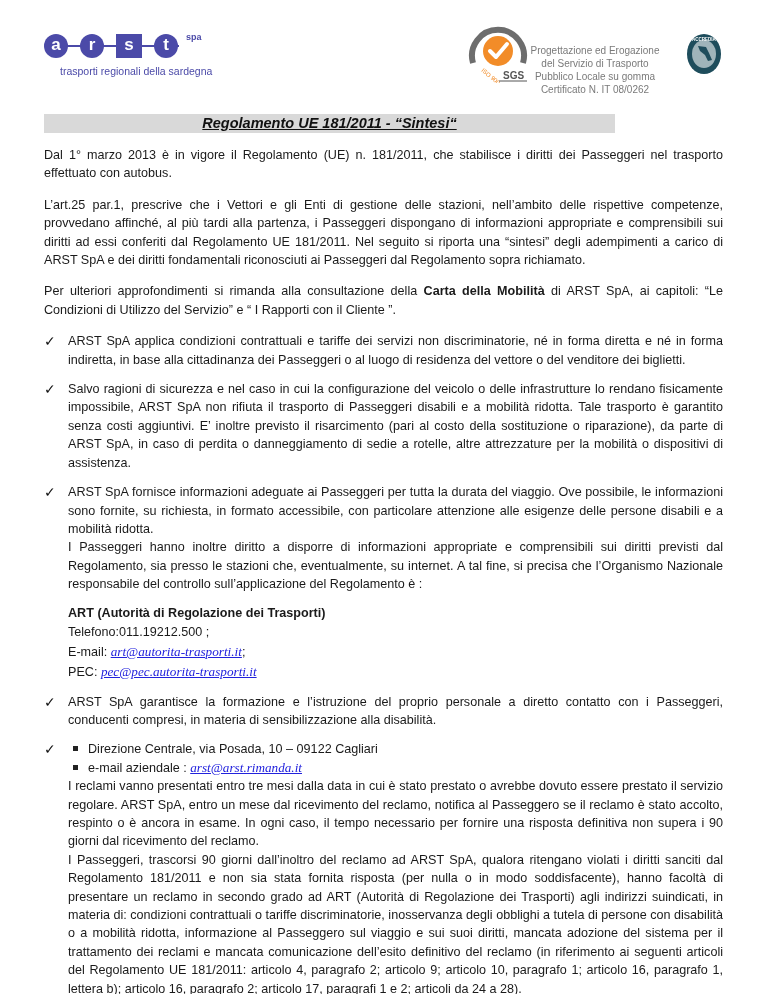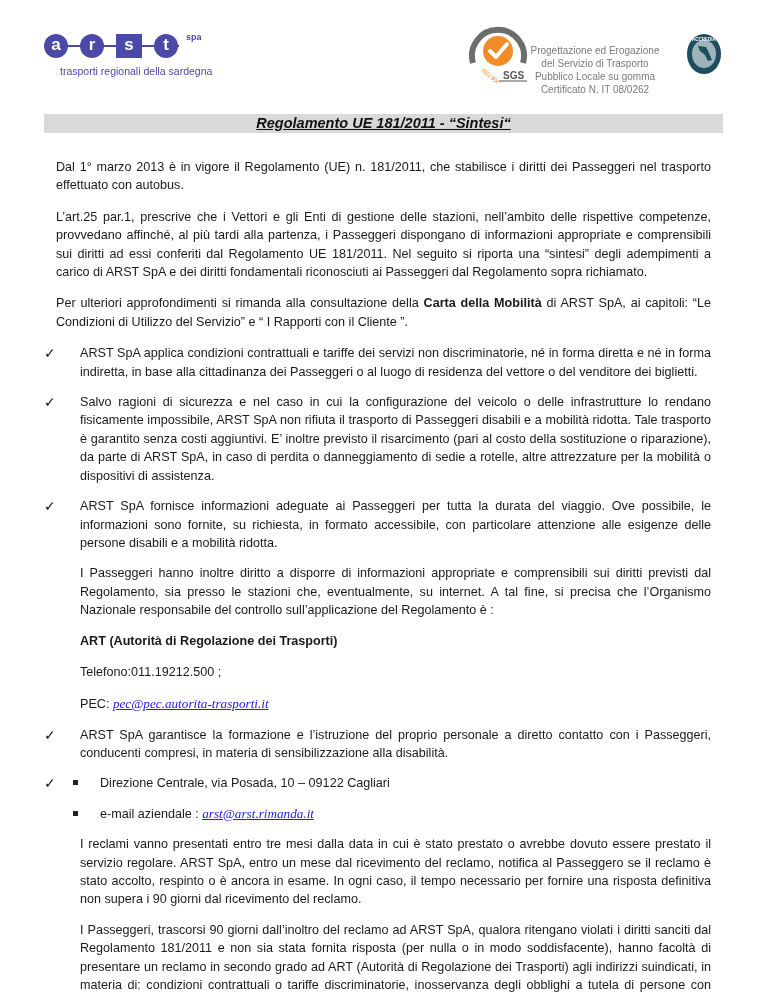--- a/index.html
+++ b/index.html
@@ -27,31 +27,31 @@
 
     .sgs { position: absolute; left: 465px; top: 15px; width: 66px; height: 68px; }
     .cert-text {
       position: absolute; left: 530px; top: 44px; width: 130px;
       font-size: 10px; line-height: 13px; color: #7a7a7a; text-align: center;
     }
     .accredia { position: absolute; left: 686px; top: 33px; width: 36px; height: 42px; }
 
     
     .title-bar {
-      position: absolute; left: 44px; top: 114px; width: 679px; height: 19px;
+      position: absolute; left: 44px; top: 114px; width: 571px; height: 19px;
       background: #d9d9d9; text-align: center;
     }
     .title-bar span {
       font-weight: bold; font-style: italic; text-decoration: underline;
       font-size: 14.5px; line-height: 19px; color: #111;
     }
 
     
     .content { position: absolute; left: 44px; top: 146px; width: 679px; }
-    p { margin: 12px; font-size: 12.6px; line-height: 18.4px; text-align: justify; }
+    p { margin: 0; font-size: 12.6px; line-height: 18.4px; text-align: justify; }
     .para { margin-bottom: 13px; }
     .check-item { position: relative; padding-left: 24px; margin-bottom: 11px; }
     .check {
       position: absolute; left: 0; top: 0; font-size: 14px; line-height: 18px; color: #111;
     }
     .art-block { margin-top: 10px; }
     .art-block p { text-align: left; line-height: 19px; }
     .bold { font-weight: bold; }
     .link { font-family: "Liberation Serif", serif; font-style: italic; color: #2222dd; text-decoration: underline; font-size: 13.2px; }
     .sub-list { margin: 8px 0 0 0; }
@@ -119,20 +119,21 @@
     <p>Salvo ragioni di sicurezza e nel caso in cui la configurazione del veicolo o delle infrastrutture lo rendano fisicamente impossibile, ARST SpA non rifiuta il trasporto di Passeggeri disabili e a mobilità ridotta. Tale trasporto è garantito senza costi aggiuntivi. E’ inoltre previsto il risarcimento (pari al costo della sostituzione o riparazione), da parte di ARST SpA, in caso di perdita o danneggiamento di sedie a rotelle, altre attrezzature per la mobilità o dispositivi di assistenza.</p>
   </div>
 
   <div class="check-item">
     <span class="check">✓</span>
     <p>ARST SpA fornisce informazioni adeguate ai Passeggeri per tutta la durata del viaggio. Ove possibile, le informazioni sono fornite, su richiesta,  in formato accessibile, con particolare attenzione alle esigenze delle persone disabili e a mobilità ridotta.</p>
     <p>I Passeggeri hanno inoltre diritto a disporre di informazioni appropriate e comprensibili sui diritti previsti dal Regolamento, sia presso le stazioni che, eventualmente, su internet. A tal fine, si precisa che l’Organismo Nazionale responsabile del controllo sull’applicazione del Regolamento è :</p>
     <div class="art-block">
       <p class="bold">ART (Autorità di Regolazione dei Trasporti)</p>
       <p>Telefono:011.19212.500 ;</p>
+      <p><span>E-mail: </span><a class="link">art@autorita-trasporti.it</a><span>;</span></p>
       <p><span>PEC: </span><a class="link">pec@pec.autorita-trasporti.it</a></p>
     </div>
   </div>
 
   <div class="check-item">
     <span class="check">✓</span>
     <p>ARST SpA garantisce la formazione e l’istruzione del proprio personale a diretto contatto con i Passeggeri, conducenti compresi, in materia di sensibilizzazione alla disabilità.</p>
   </div>
 
   <div class="check-item">

